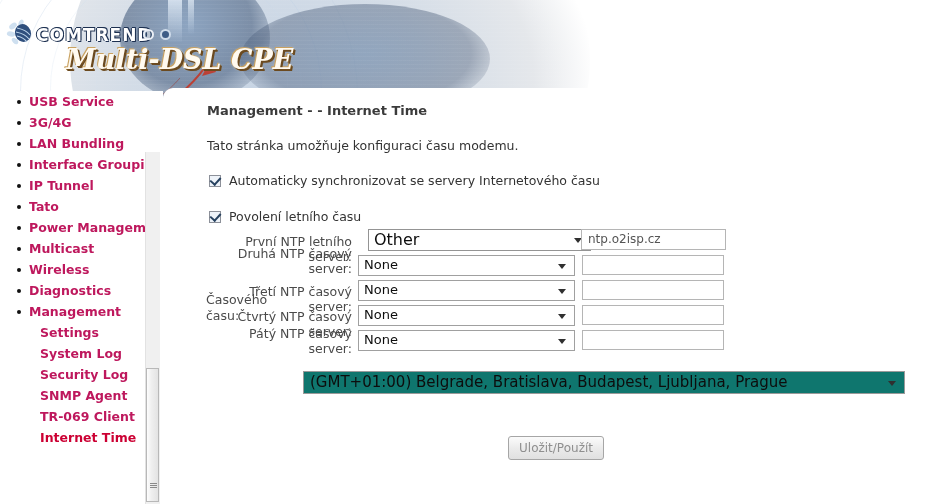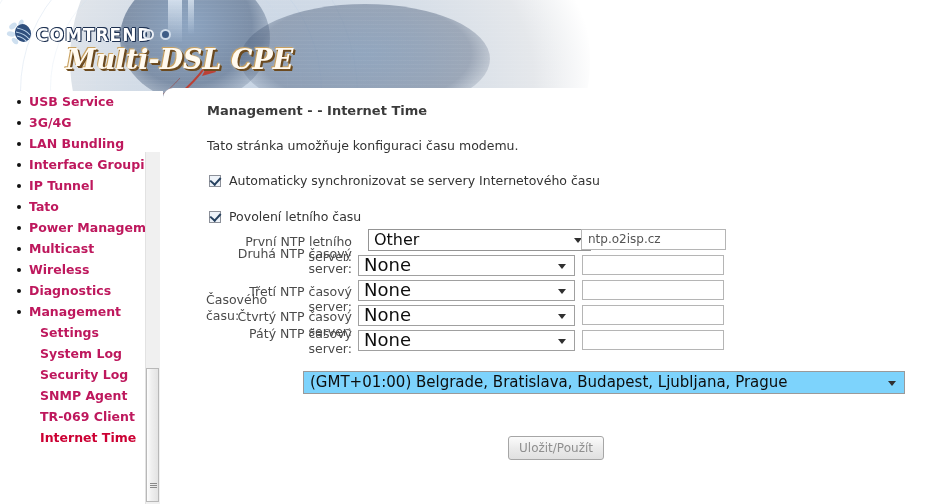--- a/index.html
+++ b/index.html
@@ -254,21 +254,21 @@
   }
   .ntp-select {
     position: absolute;
     left: 195px;
     width: 217px;
     height: 21px;
     border: 1px solid #a0a0a0;
     background: #ffffff;
     box-sizing: border-box;
     font-family: "DejaVu Sans", sans-serif;
-    font-size: 18px;
+    font-size: 13px;
     color: #0d0d0d;
     padding-left: 5px;
     line-height: 18px;
     white-space: nowrap;
     overflow: hidden;
   }
   .ntp-select.first {
     left: 193px;
     width: 223px;
     height: 22px;
@@ -317,21 +317,21 @@
     font-family: "DejaVu Sans", sans-serif;
     font-size: 12.5px;
     color: #4a4a4a;
     line-height: 16px;
   }
   #tz-select {
     position: absolute;
     left: 140px; top: 283px;
     width: 602px; height: 23px;
     border: 1px solid #9a9a9a;
-    background: #7dd3fc;
+    background: #0f766e;
     box-sizing: border-box;
     font-family: "DejaVu Sans", sans-serif;
     font-size: 15px;
     color: #0d0d0d;
     padding-left: 6px;
     line-height: 21px;
     white-space: nowrap;
     overflow: hidden;
   }
 

